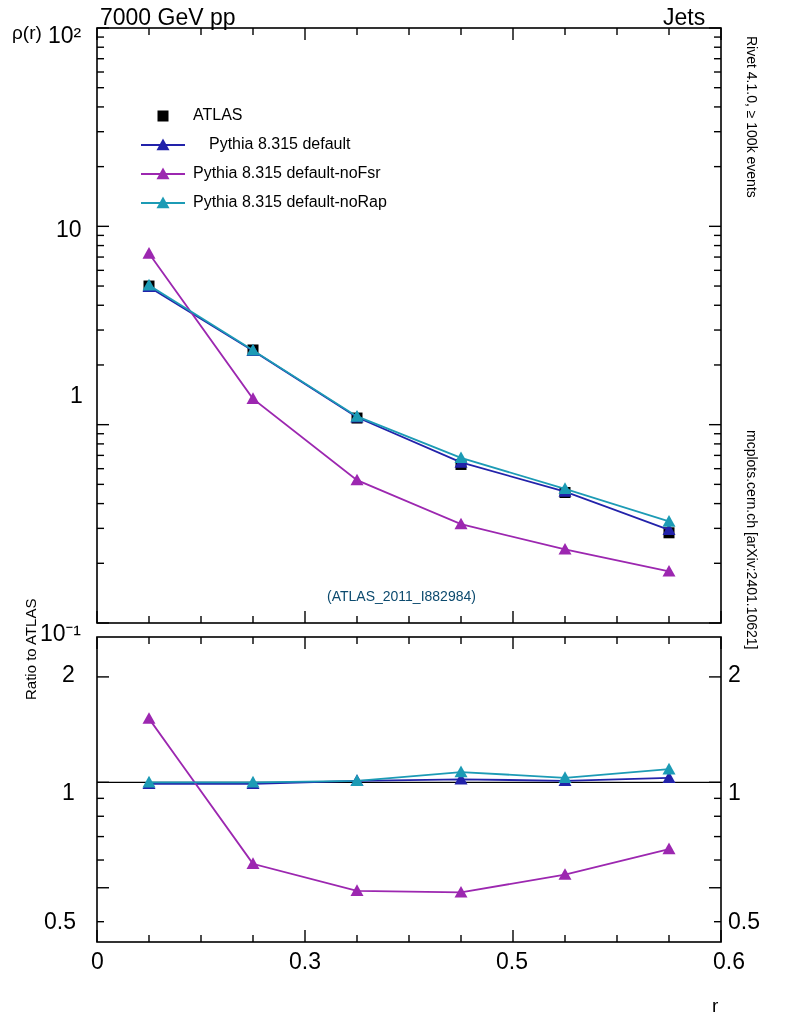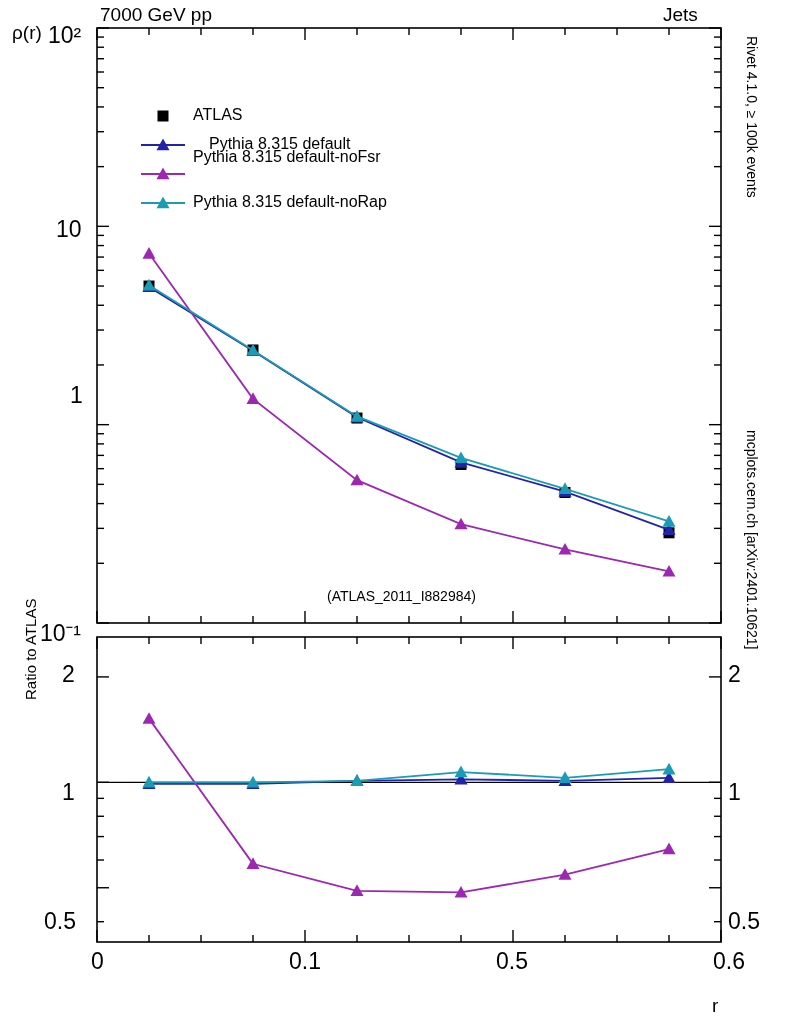--- a/index.html
+++ b/index.html
@@ -1,20 +1,20 @@
 <!DOCTYPE html>
 <html><head>
 <meta charset="utf-8">
 <style>
   html,body{margin:0;padding:0;background:#ffffff;}
   body{width:786px;height:1024px;font-family:"Liberation Sans",sans-serif;color:#000;}
   #root{position:relative;width:786px;height:1024px;overflow:hidden;}
 
   .txt{position:absolute;white-space:nowrap;}
-  .hdr{font-size:19px;}
+  .hdr{font-size:23px;}
   .axlab{font-size:19px;}
   .tick{font-size:23px;}
   .small{font-size:14px;}
   .rot{transform-origin:0 0;}
 
   svg{display:block;}
   .legtext{font-size:16px;}
 </style>
 </head>
 <body>
@@ -238,25 +238,25 @@
 
   <div class="txt tick" style="left:62px;top:661px;"><span>2</span></div>
   <div class="txt tick" style="left:62px;top:779px;"><span>1</span></div>
   <div class="txt tick" style="left:44px;top:908px;"><span>0.5</span></div>
 
   <div class="txt tick" style="left:728px;top:661px;"><span>2</span></div>
   <div class="txt tick" style="left:728px;top:779px;"><span>1</span></div>
   <div class="txt tick" style="left:728px;top:908px;"><span>0.5</span></div>
 
   <div class="txt tick" style="left:91px;top:948px;"><span>0</span></div>
-  <div class="txt tick" style="left:289px;top:948px;"><span>0.1</span></div>
+  <div class="txt tick" style="left:289px;top:948px;"><span>0.3</span></div>
   <div class="txt tick" style="left:496px;top:948px;"><span>0.5</span></div>
   <div class="txt tick" style="left:713px;top:948px;"><span>0.6</span></div>
 
 
-  <div class="txt small" style="left:327px;top:588px;color:#000000;">(ATLAS_2011_I882984)</div>
+  <div class="txt small" style="left:327px;top:588px;color:#0c4a6e;">(ATLAS_2011_I882984)</div>
 
   <div class="txt legtext" style="left:193px;top:106px;">ATLAS</div>
   <div class="txt legtext" style="left:209px;top:135px;text-align:center;">Pythia 8.315 default</div>
-  <div class="txt legtext" style="left:193px;top:148px;">Pythia 8.315 default-noFsr</div>
+  <div class="txt legtext" style="left:193px;top:164px;">Pythia 8.315 default-noFsr</div>
   <div class="txt legtext" style="left:193px;top:193px;">Pythia 8.315 default-noRap</div>
 
 </div>
 
 </body></html>

